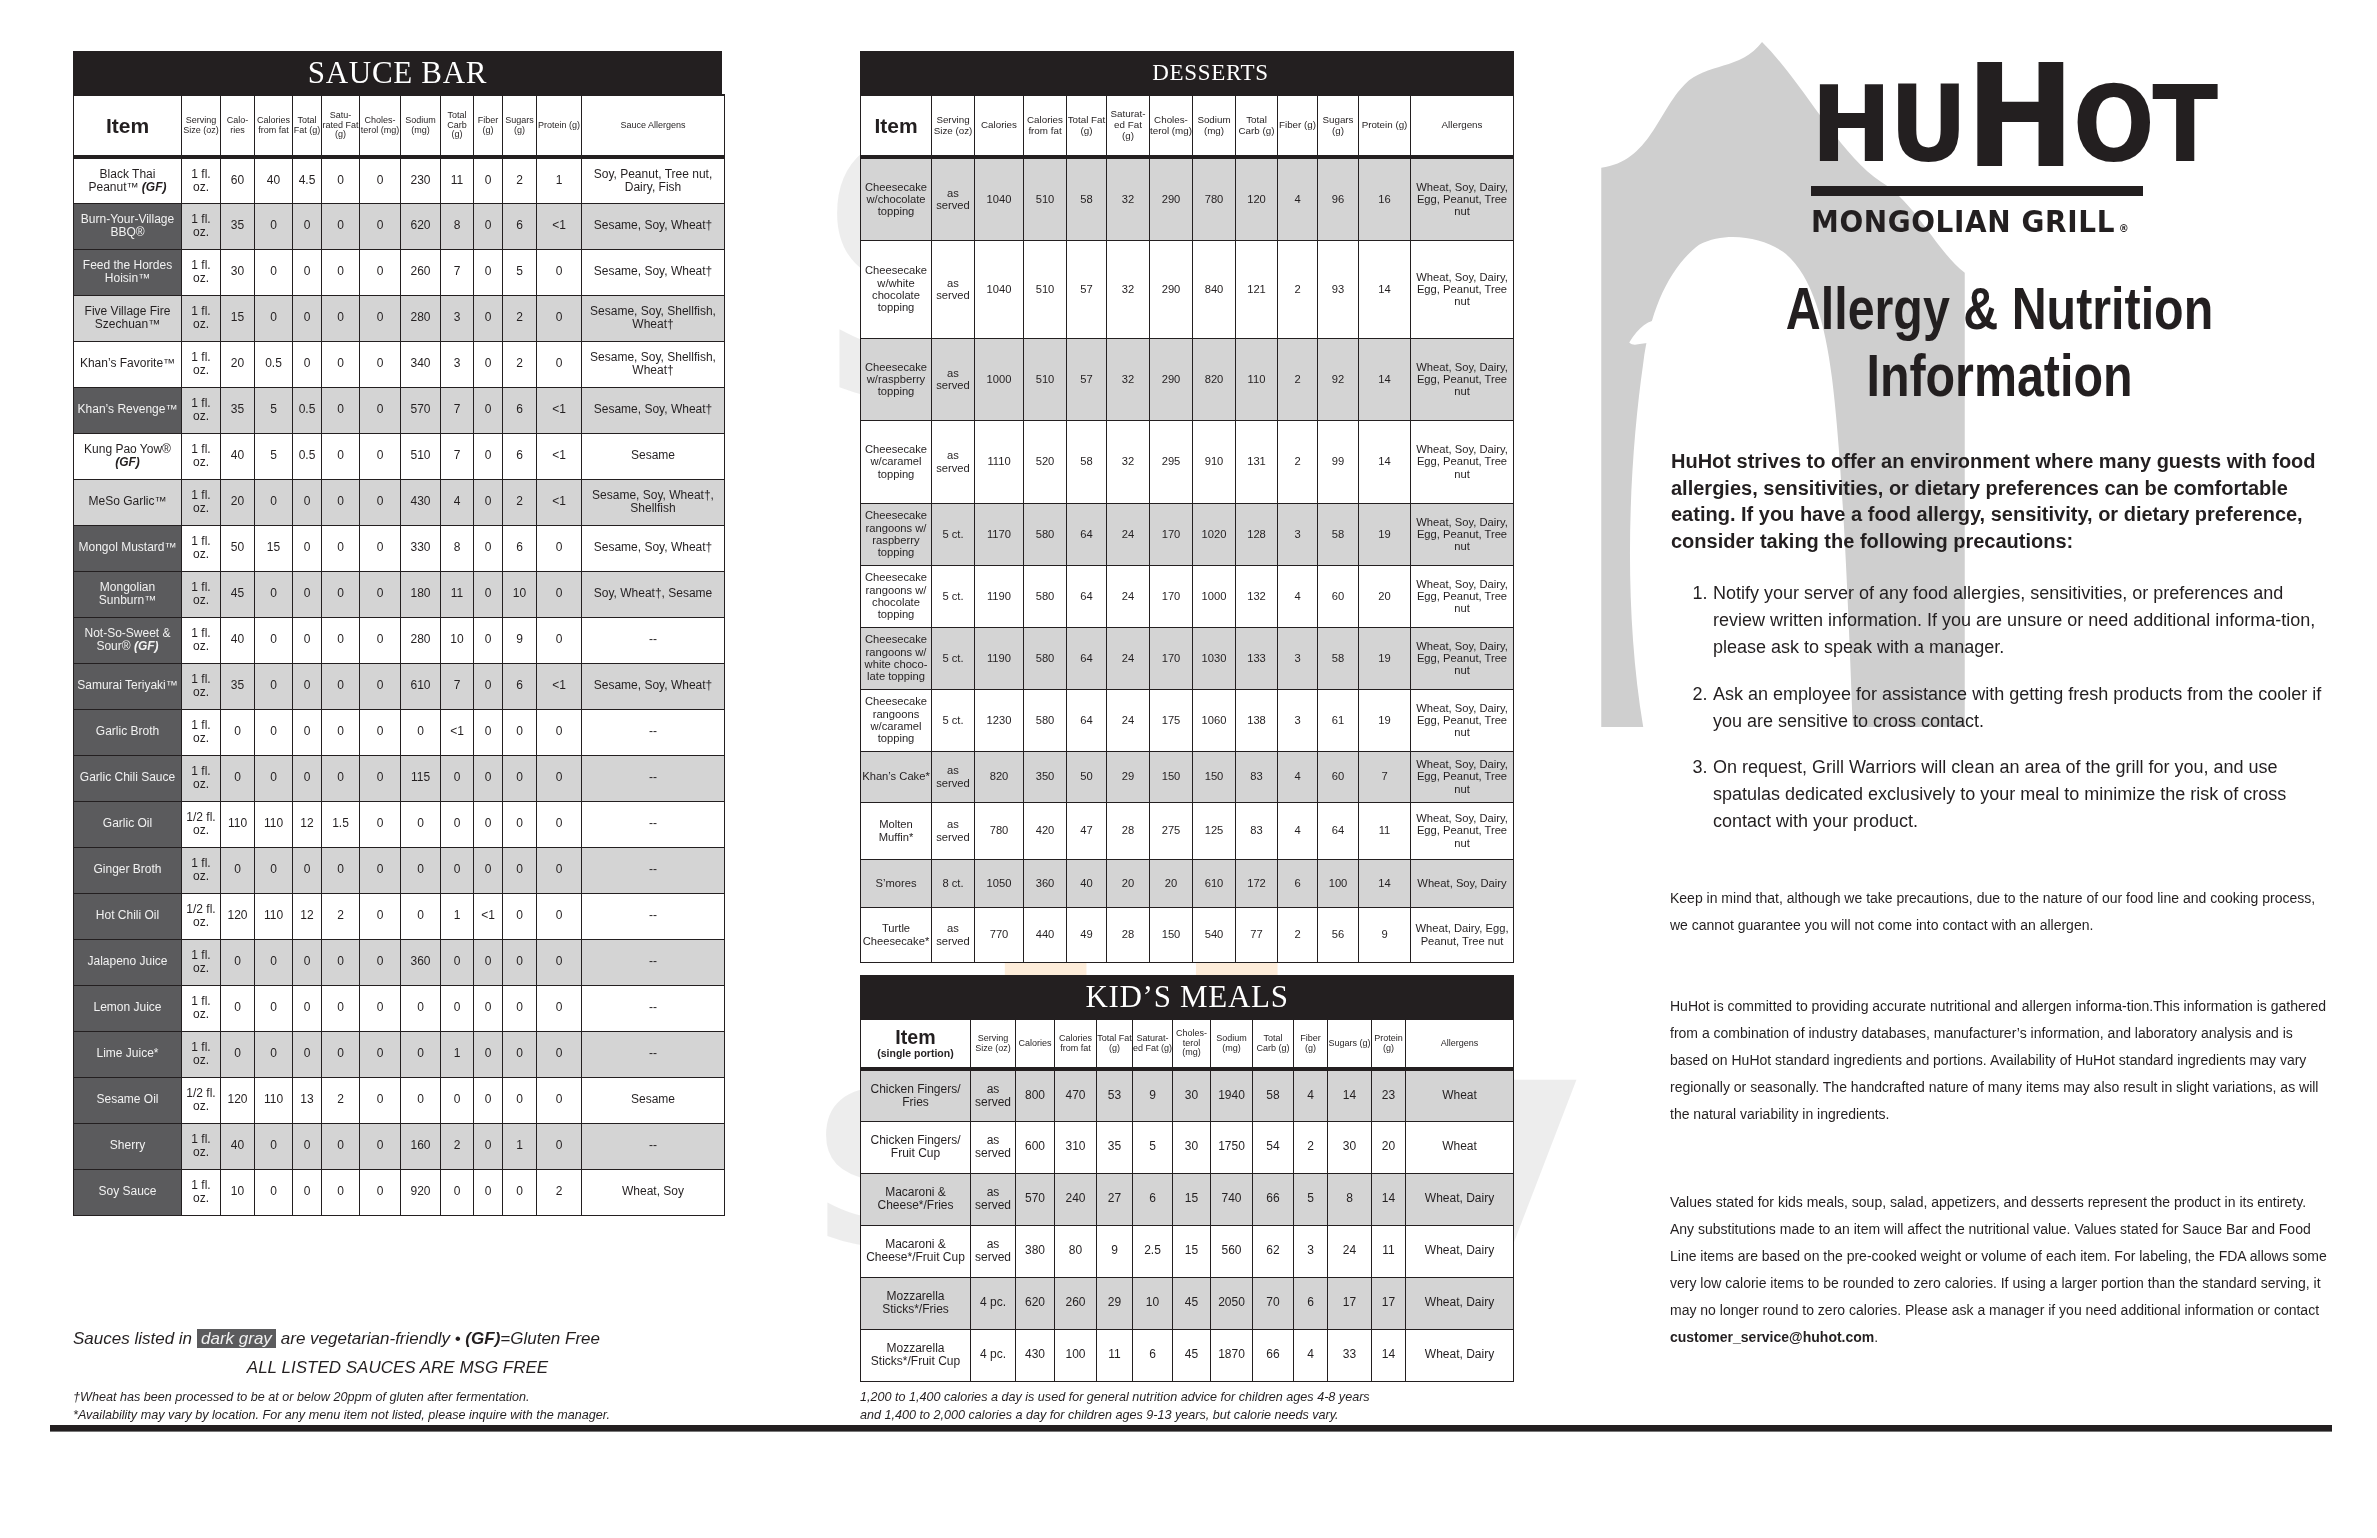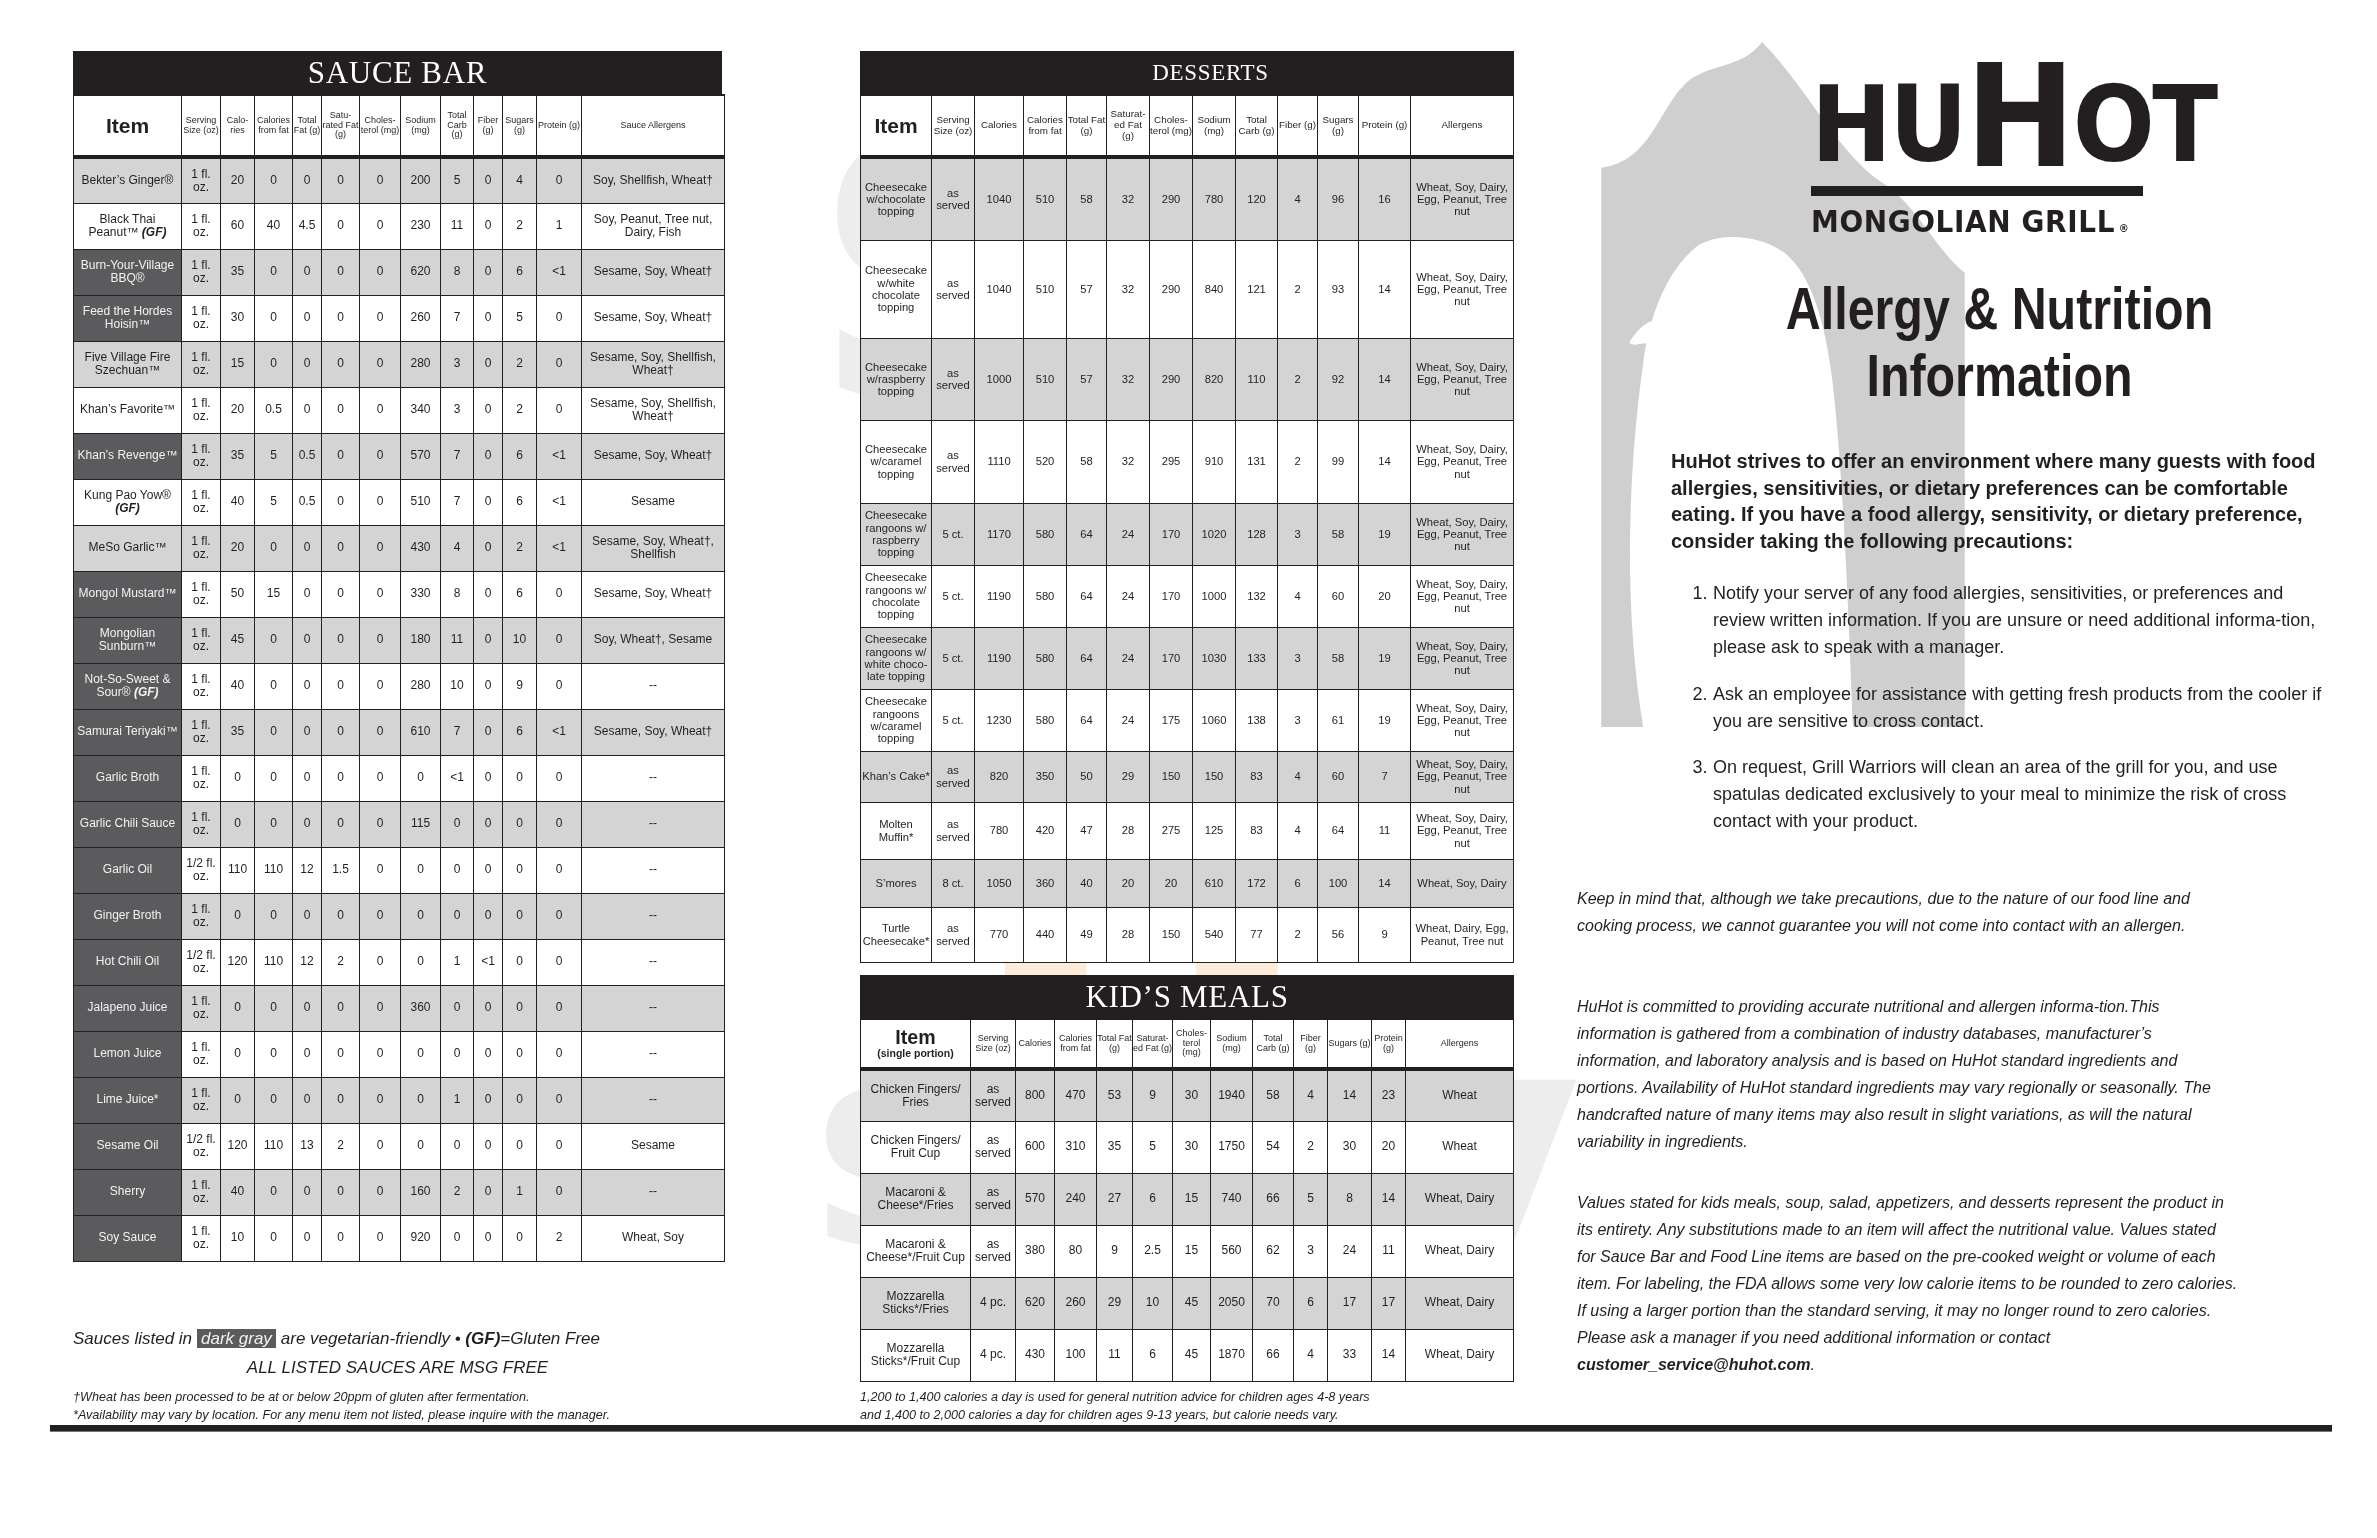--- a/index.html
+++ b/index.html
@@ -69,21 +69,21 @@
   .logo-main .big-h { font-size: 143px; line-height: 0.85; }
   .logo-rule { height: 9.8px; background: #231f20; margin: 8.4px 0 7px 0; width: 332px; }
   .logo-sub { font-family: "DejaVu Sans", sans-serif; font-weight: bold; font-size: 31px; letter-spacing: 0.7px; transform: scaleX(0.9); transform-origin: left; white-space: nowrap; }
   .logo-sub sup { font-size: 11.2px; vertical-align: baseline; margin-left: 4.2px; }
   .doc-title { position: absolute; left: 1671px; top: 276px; width: 657px; text-align: center; font-family: "Liberation Sans", sans-serif; font-weight: bold; font-size: 59px; line-height: 67px; transform: scaleX(0.82); }
 
   .intro { position: absolute; left: 1671px; top: 448px; width: 661px; font-size: 20px; line-height: 26.6px; font-weight: bold; }
   .precautions { position: absolute; left: 1671px; top: 580px; width: 661px; font-size: 18px; line-height: 27px; list-style: none; }
   .precautions li { display: flex; margin-bottom: 19.6px; }
   .precautions .num { width: 42px; text-align: right; padding-right: 5.6px; flex: none; }
-  .para { position: absolute; left: 1577px; width: 661px; font-size: 16px; line-height: 27px; font-style: italic; }
+  .para { position: absolute; left: 1670px; width: 661px; font-size: 14px; line-height: 27px; }
   .p1 { top: 885px; }
   .p2 { top: 993px; }
   .p3 { top: 1189px; }
   .email { font-weight: bold; }
 
   .bottom-bar { position: absolute; left: 50px; top: 1425px; width: 2282px; height: 7px; background: #231f20; border-bottom: 1.4px solid #777; }
 </style>
 </head>
 <body>
 
@@ -132,35 +132,20 @@
         <th>Choles-terol (mg)</th>
         <th>Sodium (mg)</th>
         <th>Total Carb (g)</th>
         <th>Fiber (g)</th>
         <th>Sugars (g)</th>
         <th>Protein (g)</th>
         <th>Sauce Allergens</th>
       </tr>
     </thead>
     <tbody id="sauce-body">
-        <tr class="gray">
-          <td class="item"><span>Bekter’s Ginger®</span></td>
-          <td>1 fl. oz.</td>
-          <td>20</td>
-          <td>0</td>
-          <td>0</td>
-          <td>0</td>
-          <td>0</td>
-          <td>200</td>
-          <td>5</td>
-          <td>0</td>
-          <td>4</td>
-          <td>0</td>
-          <td>Soy, Shellfish, Wheat†</td>
-        </tr>
         <tr class="white">
           <td class="item"><span>Black Thai Peanut™</span><span class="gf"> (GF)</span></td>
           <td>1 fl. oz.</td>
           <td>60</td>
           <td>40</td>
           <td>4.5</td>
           <td>0</td>
           <td>0</td>
           <td>230</td>
           <td>11</td>

